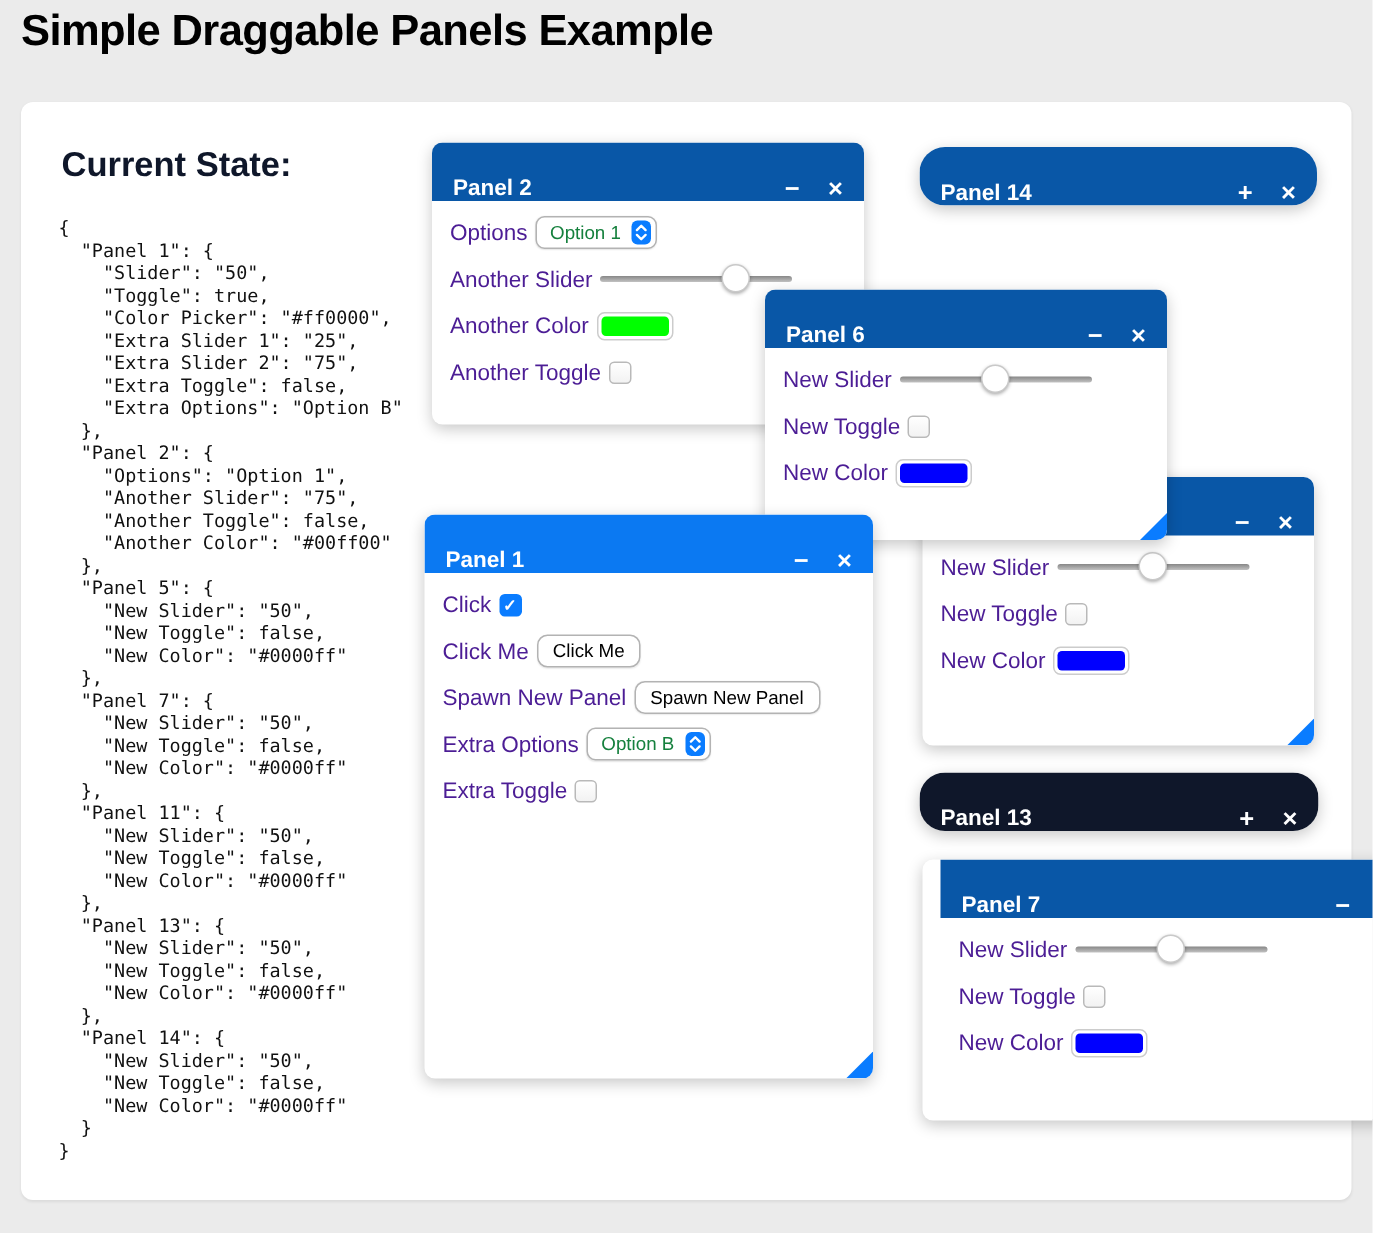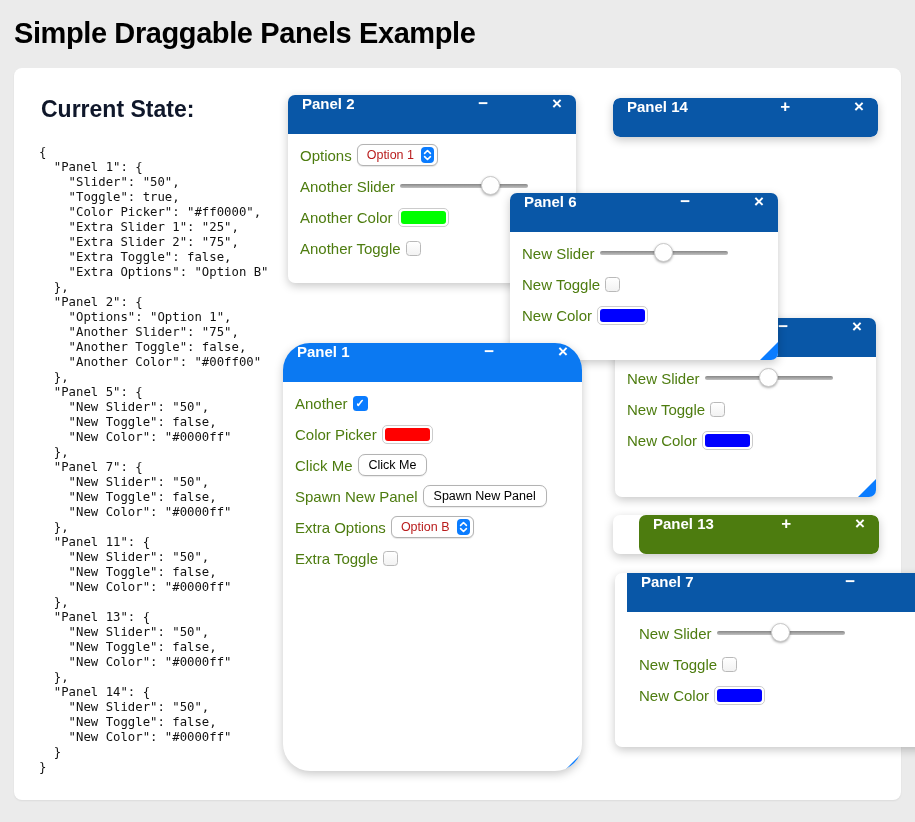--- a/index.html
+++ b/index.html
@@ -3,21 +3,21 @@
 <meta charset="utf-8">
 <style>
   html,body{margin:0;padding:0;}
   body{
     width:915px;height:822px;position:relative;overflow:hidden;
     background:#ebebeb;
     font-family:"Liberation Sans", sans-serif;
     -webkit-font-smoothing:antialiased;
   }
   .page-title{
-    margin:0;padding:17px 14px 9px;
+    margin:0;padding:5px 14px 9px;
     font-size:29px;font-weight:700;color:#000;letter-spacing:-0.4px;
   }
   .card{
     position:absolute;left:14px;top:68px;width:887px;height:732px;
     background:#fff;border-radius:8px;
     box-shadow:0 1px 2px rgba(0,0,0,0.07);
   }
   .state-heading{
     position:absolute;left:27px;top:28px;margin:0;
     font-size:23px;font-weight:700;color:#0f172a;
@@ -25,38 +25,38 @@
   .state-json{
     position:absolute;left:25px;top:77px;margin:0;
     font-family:"DejaVu Sans Mono", monospace;
     font-size:12.3px;line-height:15px;color:#111;
     white-space:pre;
   }
   .panel{
     position:absolute;background:#fff;border-radius:7px;overflow:hidden;
     box-shadow:0 3px 10px rgba(0,0,0,0.22);
   }
-  .panel.collapsed{height:39px;background:transparent;}
+  .panel.collapsed{height:39px;background:transparent;border-radius:17px;}
   .ph{
-    height:39px;display:flex;align-items:flex-start;
+    height:39px;display:flex;align-items:flex-end;
     padding:0 14px;box-sizing:border-box;
-    background:#0957a7;color:#fff;cursor:move;gap:45px;
+    background:#0957a7;color:#fff;cursor:move;
   }
   .pt{flex:1;font-size:15px;font-weight:700;}
   .hbtn{
     background:none;border:none;padding:0;margin-left:19px;
     color:#fff;font-family:inherit;font-size:17px;font-weight:800;
     line-height:1;cursor:pointer;
   }
   .pbody{
     position:relative;height:calc(100% - 39px);
     padding:10px 12px 0;box-sizing:border-box;
   }
   .row{display:flex;align-items:center;height:22px;margin-bottom:9px;}
-  .lbl{font-size:15px;color:#4d7c0f;margin-right:5px;white-space:nowrap;}
+  .lbl{font-size:15px;color:#4c1d95;margin-right:5px;white-space:nowrap;}
   .slider{position:relative;width:128px;height:20px;flex:none;}
   .strack{
     position:absolute;left:0;right:0;top:8px;height:4px;border-radius:2px;
     background:linear-gradient(#878787,#c2c2c2);
   }
   .sthumb{
     position:absolute;top:0;width:19px;height:19px;border-radius:50%;
     background:#fff;border:1px solid #c9c9c9;box-sizing:border-box;
     box-shadow:0 1px 2.5px rgba(0,0,0,0.33);
   }
@@ -70,21 +70,21 @@
     display:flex;align-items:center;justify-content:center;
     font-size:11px;font-weight:700;
   }
   .cb.on::after{content:"✓";}
   .selectbox{
     display:inline-flex;align-items:center;gap:7px;
     background:#fff;border:1px solid #b3b3b3;border-radius:6px;
     padding:2px 3px 2px 9px;box-shadow:0 0.5px 1px rgba(0,0,0,0.10);
     cursor:default;
   }
-  .selval{font-size:12.5px;color:#b91c1c;}
+  .selval{font-size:12.5px;color:#15803d;}
   .stepper{
     width:13px;height:16px;border-radius:4px;background:#0a7cff;
     display:flex;align-items:center;justify-content:center;flex:none;
   }
   .pill{
     font-family:inherit;font-size:12.5px;color:#000;
     background:#fff;border:1px solid #b3b3b3;border-radius:7px;
     padding:3px 10px;box-shadow:0 0.5px 1px rgba(0,0,0,0.08);cursor:pointer;
   }
   .swatch{
@@ -95,21 +95,21 @@
   .resize{
     position:absolute;right:0;bottom:0;width:18px;height:18px;
     background:#0a7cff;clip-path:polygon(100% 0,100% 100%,0 100%);
     cursor:nwse-resize;
   }
   
   #panel2 {left:274px;top:27px; width:288px;height:188px;z-index:10;}
   #panel14{left:599px;top:30px; width:265px;z-index:5;}
   #panel11{left:601px;top:250px;width:261px;height:179px;z-index:12;}
   #panel5 {left:496px;top:125px;width:268px;height:167px;z-index:14;}
-  #panel1 {left:269px;top:275px;width:299px;height:428px;z-index:16;border-radius:27px;}
+  #panel1 {left:269px;top:275px;width:299px;height:376px;z-index:16;}
   #panel1 .ph{background:#0b79f2;}
   #panel13{left:599px;top:447px;width:266px;z-index:5;}
   #panel7 {left:601px;top:505px;width:316px;height:174px;z-index:5;padding-left:12px;}
 </style>
 </head>
 <body>
 
 <h1 class="page-title">Simple Draggable Panels Example</h1>
 
 <div class="card">
@@ -263,28 +263,22 @@
   </section>
 
   <section class="panel" id="panel1">
     <div class="ph" style="background-color: rgb(11, 121, 242);">
       <span class="pt">Panel 1</span>
       <button class="hbtn">−</button>
       <button class="hbtn">×</button>
     </div>
     <div class="pbody">
       <div class="row">
-        <span class="lbl">Another</span>
+        <span class="lbl">Click</span>
         <span class="cb on" style="background-color: rgb(10, 124, 255);"></span>
-      </div>
-      <div class="row">
-        <span class="lbl">Color Picker</span>
-        <span class="swatch">
-            <span class="swfill" style="background-color: rgb(255, 0, 0);"></span>
-          </span>
       </div>
       <div class="row">
         <span class="lbl">Click Me</span>
         <button class="pill">Click Me</button>
       </div>
       <div class="row">
         <span class="lbl">Spawn New Panel</span>
         <button class="pill">Spawn New Panel</button>
       </div>
       <div class="row">
@@ -301,21 +295,21 @@
       </div>
       <div class="row">
         <span class="lbl">Extra Toggle</span>
         <span class="cb"></span>
       </div>
       <span class="resize" style="background-color: rgb(10, 124, 255);"></span>
     </div>
   </section>
 
   <section class="panel collapsed" id="panel13">
-    <div class="ph" style="border-radius: 7px; background-color: #4d7c0f; margin-left: 26px;">
+    <div class="ph" style="border-radius: 7px; background-color: #0f172a;">
       <span class="pt">Panel 13</span>
       <button class="hbtn">+</button>
       <button class="hbtn">×</button>
     </div>
   </section>
 
   <section class="panel" id="panel7">
     <div class="ph" style="background-color: rgb(9, 87, 167);">
       <span class="pt">Panel 7</span>
       <button class="hbtn">−</button>

